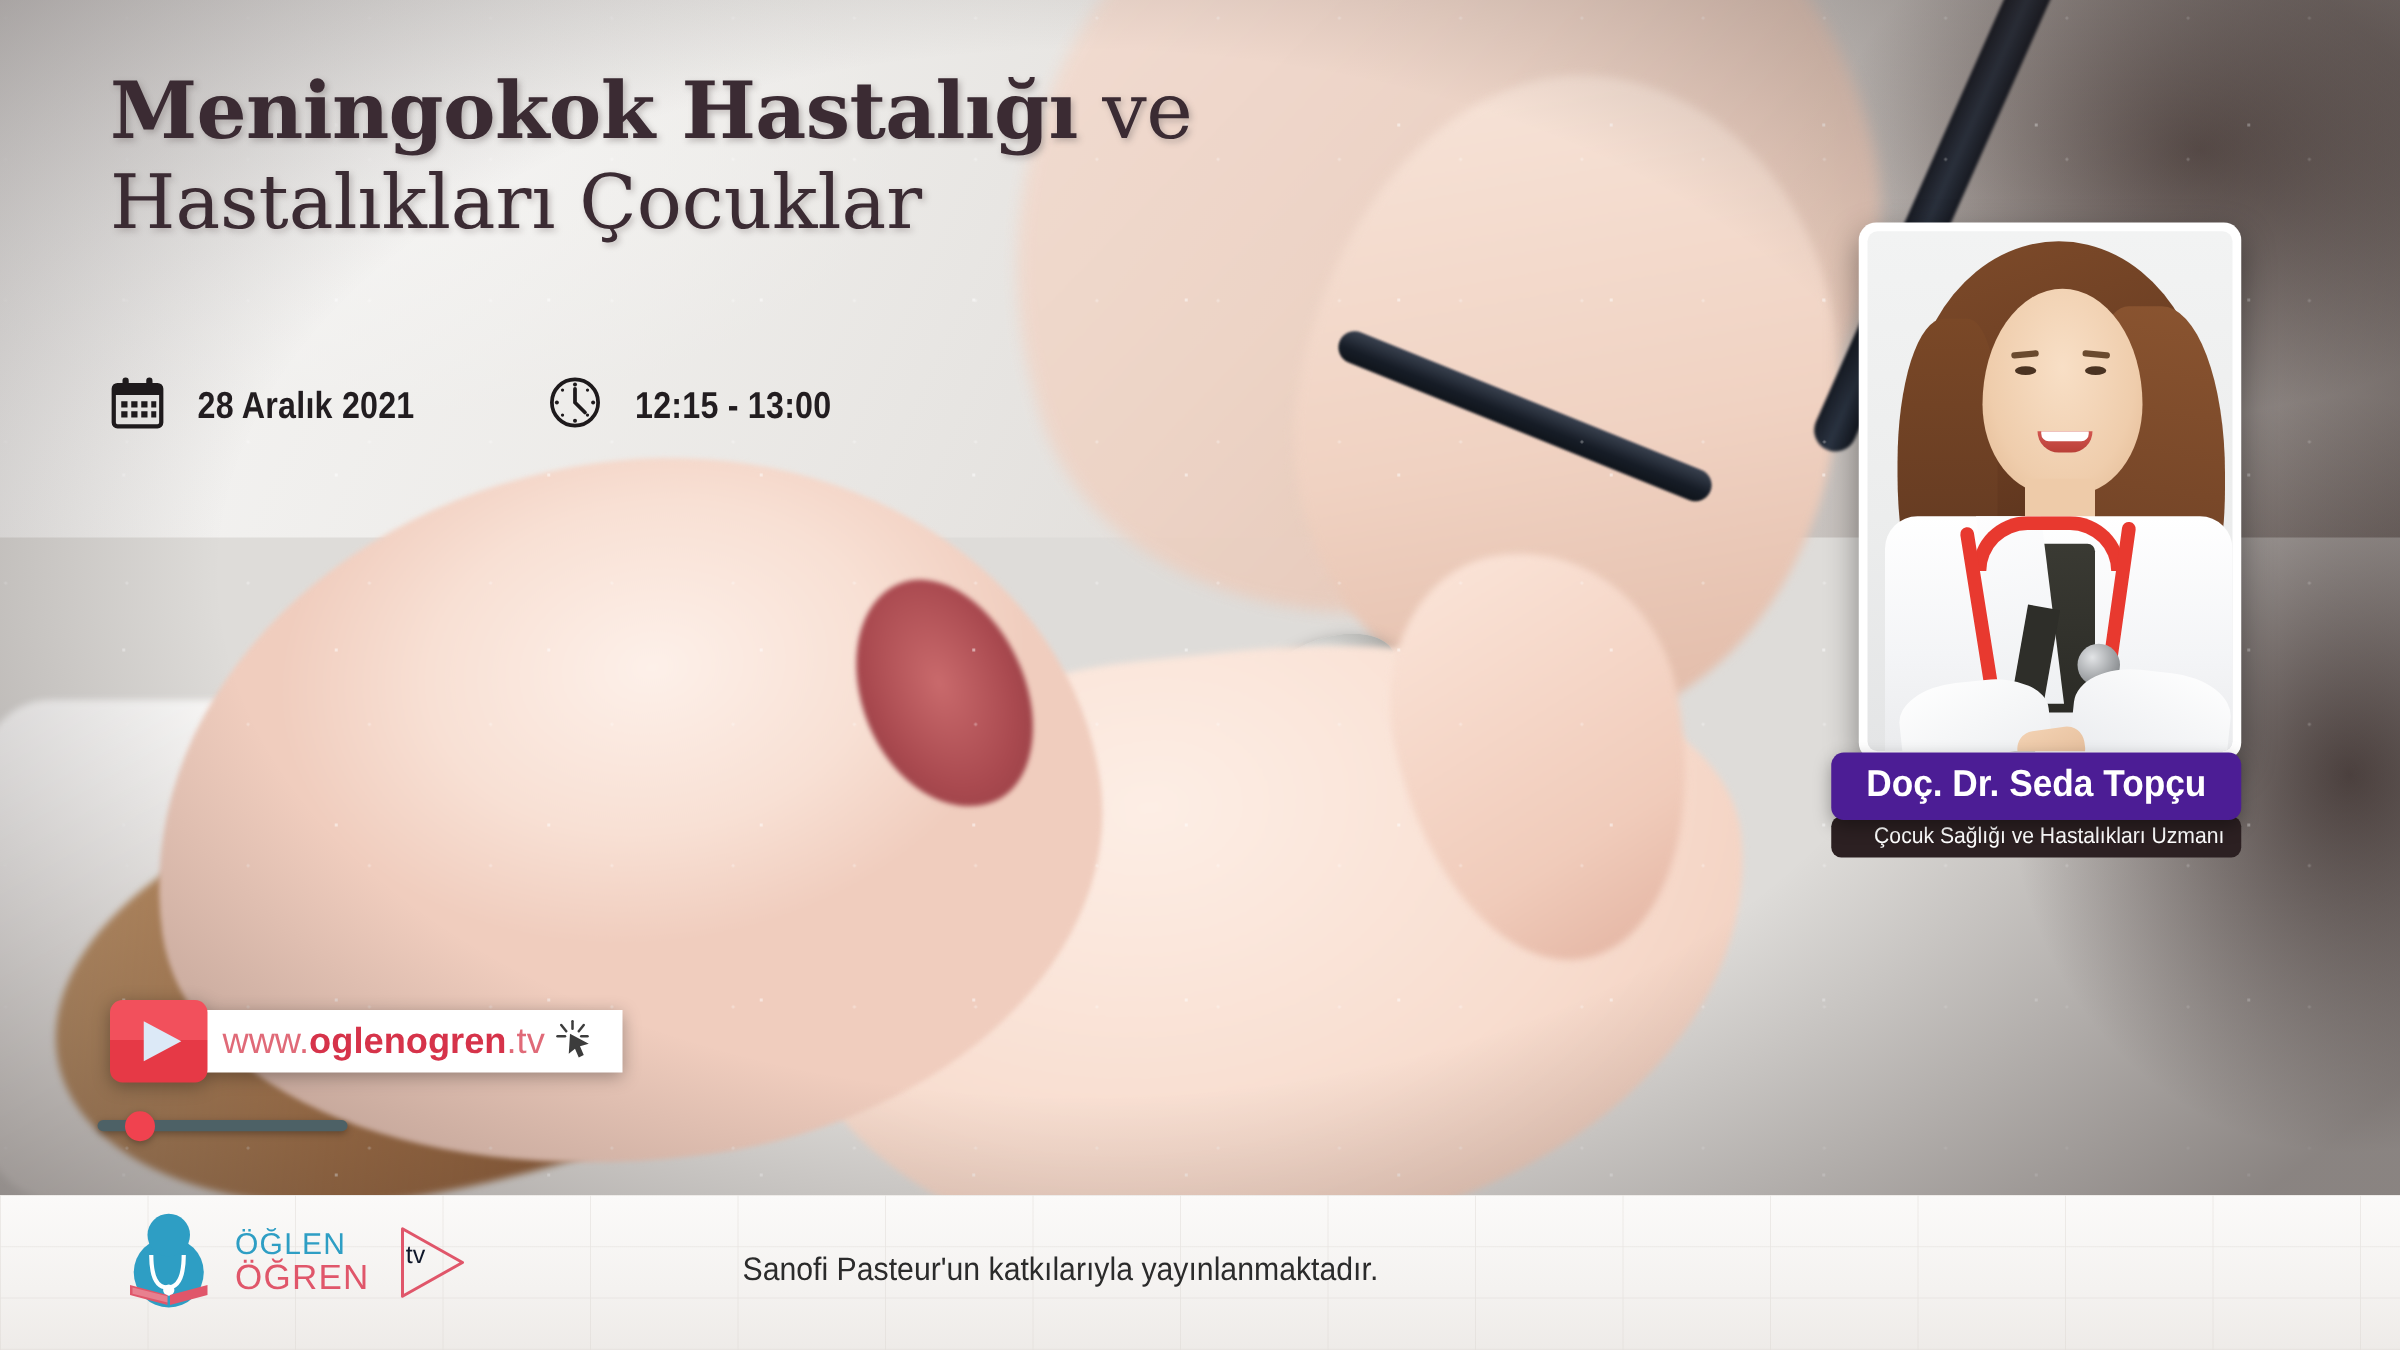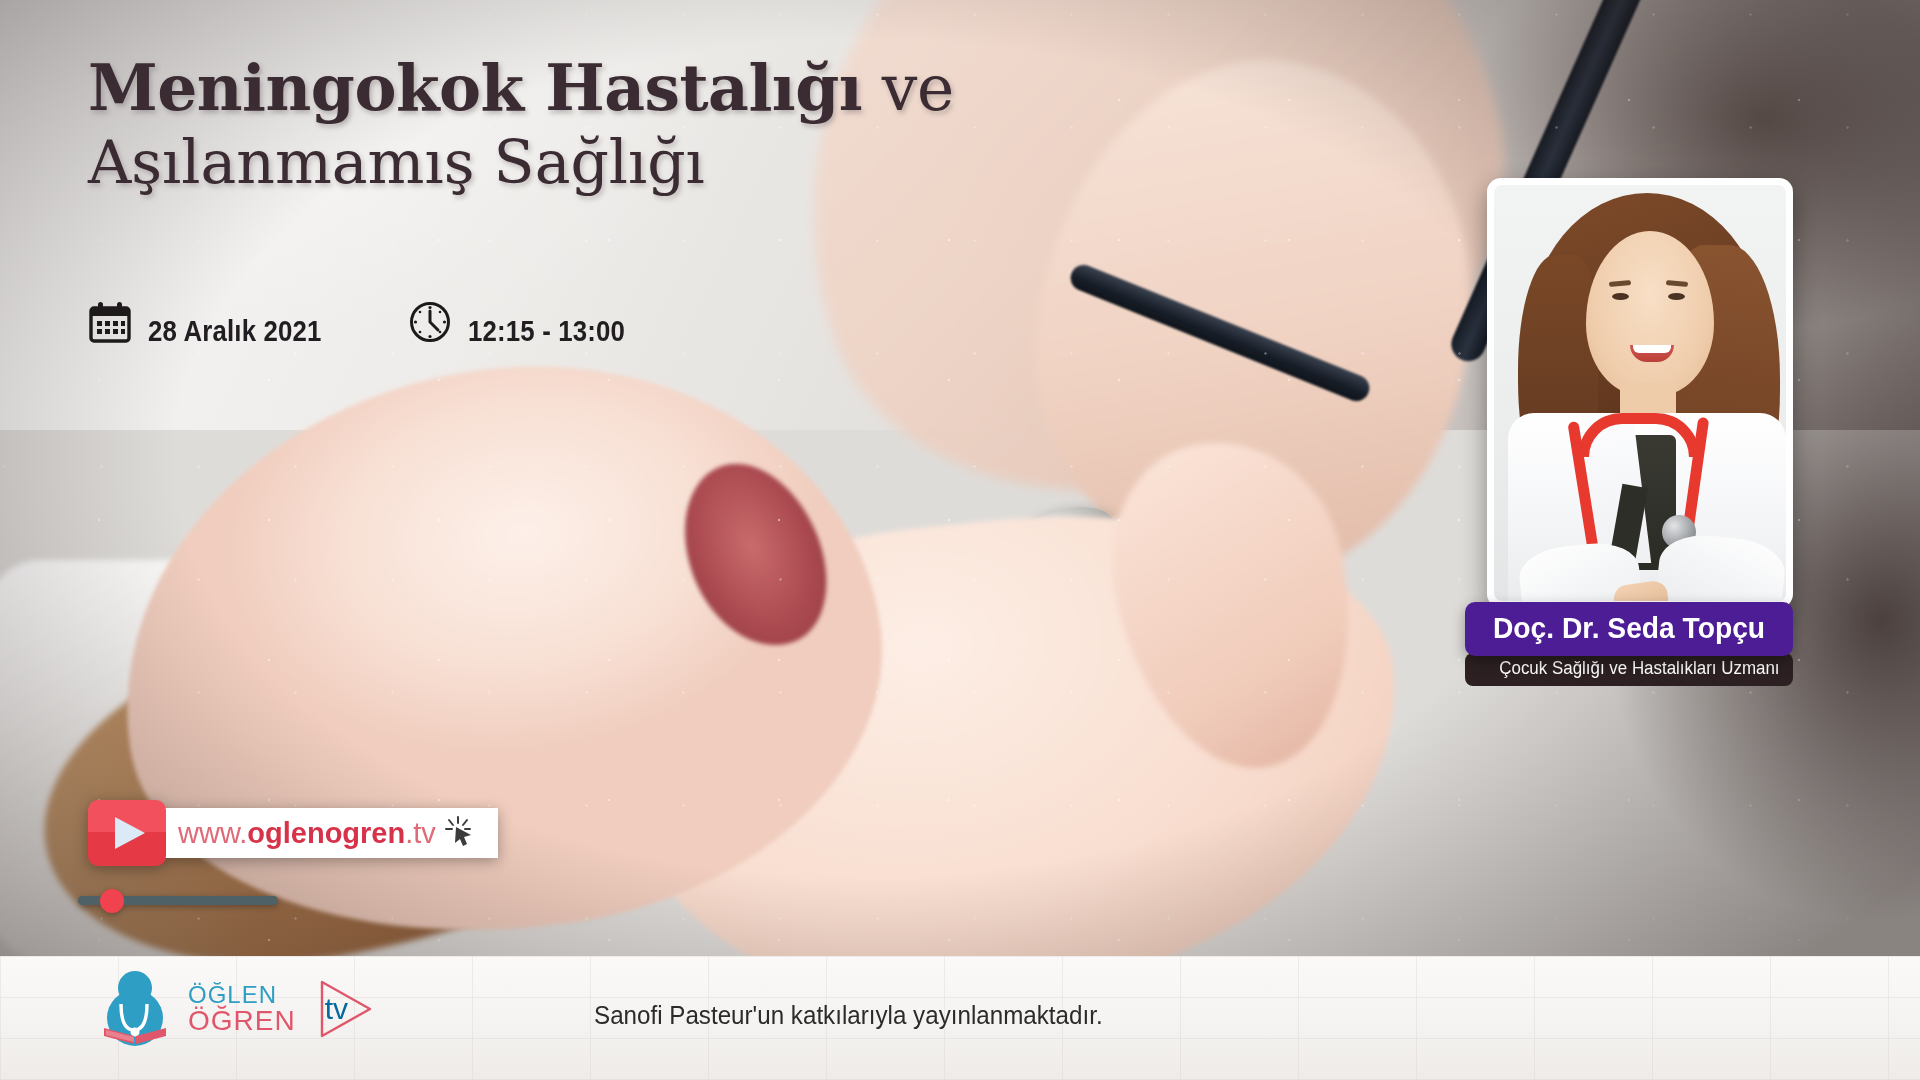--- a/index.html
+++ b/index.html
@@ -121,21 +121,21 @@
     text-shadow:2px 3px 5px rgba(120,110,110,.45);
   }
   .t1 .light { font-weight:400; }
   .t2 {
     font-family:"DejaVu Serif", serif; font-weight:400; font-size:60px;
     color:#3b2b33; line-height:1.12; margin-top:8px; white-space:nowrap;
     text-shadow:2px 3px 5px rgba(120,110,110,.40);
   }
 
   
-  .meta { position:absolute; left:88px; top:300px; display:flex; align-items:flex-end; gap:16px; }
+  .meta { position:absolute; left:88px; top:300px; display:flex; align-items:center; gap:26px; }
   .meta .txt {
     font-family:"Liberation Sans", sans-serif; font-weight:700; font-size:30px;
     color:#221d20; letter-spacing:.2px; white-space:nowrap;
     transform:scaleX(.86); transform-origin:left center;
   }
   .meta .gap { width:26px; }
   .ico { flex:0 0 auto; display:block; }
 
   
   .urlbadge { position:absolute; left:88px; top:800px; display:flex; align-items:stretch;
@@ -239,21 +239,21 @@
     background-image:
       linear-gradient(90deg, rgba(218,213,208,.8) 1px, transparent 1px),
       linear-gradient(180deg, rgba(218,213,208,.8) 1px, transparent 1px);
     background-size:118px 41px, 118px 41px;
   }
   .brand { position:absolute; left:96px; top:966px; display:flex; align-items:center; gap:14px; }
   .brandwords { display:flex; flex-direction:column; line-height:1.0; }
   .bw1 { font-family:"Liberation Sans", sans-serif; font-size:24px; color:#2e9ec4; letter-spacing:1px; }
   .bw2 { font-family:"Liberation Sans", sans-serif; font-size:28px; color:#e0566a; letter-spacing:1px; }
   .tvmark { position:relative; width:62px; height:66px; margin-left:4px; }
-  .tvmark .tvtxt { position:absolute; left:11px; top:16px; font-size:30px; color:#0369a1;
+  .tvmark .tvtxt { position:absolute; left:11px; top:16px; font-size:20px; color:#0f172a;
                    font-family:"Liberation Sans", sans-serif; }
 
   .sponsor {
     position:absolute; left:594px; top:1000px;
     font-family:"Liberation Sans", sans-serif; font-size:26px; color:#2b2b2b;
     white-space:nowrap; transform:scaleX(.93); transform-origin:left center;
   }
   .sanofi { position:absolute; left:1372px; top:996px; display:flex; align-items:center; gap:16px; }
   .sanofi .s1 { font-family:"Liberation Sans", sans-serif; font-size:44px; font-weight:700;
                 color:#3a3b93; letter-spacing:.5px; }
@@ -277,21 +277,21 @@
     <div class="babyhair"></div>
     <div class="babyhead"></div>
     <div class="mouth"></div>
     <div class="fingers"></div>
     <div class="sparkles"></div>
     <div class="vign"></div>
   </div>
 
   <div class="title-block">
     <div class="t1"><span>Meningokok Hastalığı</span><span class="light"> </span><span class="light">ve</span></div>
-    <div class="t2">Aşılanmamış Sağlığı</div>
+    <div class="t2">Hastalıkları Çocuklar</div>
   </div>
 
   <div class="meta">
     <span class="ico">
       <svg width="44" height="44" viewBox="0 0 44 44">
         <rect x="3" y="8" width="38" height="33" rx="3" fill="none" stroke="#1e1a1c" stroke-width="3.4"></rect>
         <rect x="3" y="8" width="38" height="8" fill="#1e1a1c"></rect>
         <rect x="10" y="2" width="5" height="10" rx="2.5" fill="#1e1a1c"></rect>
         <rect x="29" y="2" width="5" height="10" rx="2.5" fill="#1e1a1c"></rect>
         <g fill="#1e1a1c">

